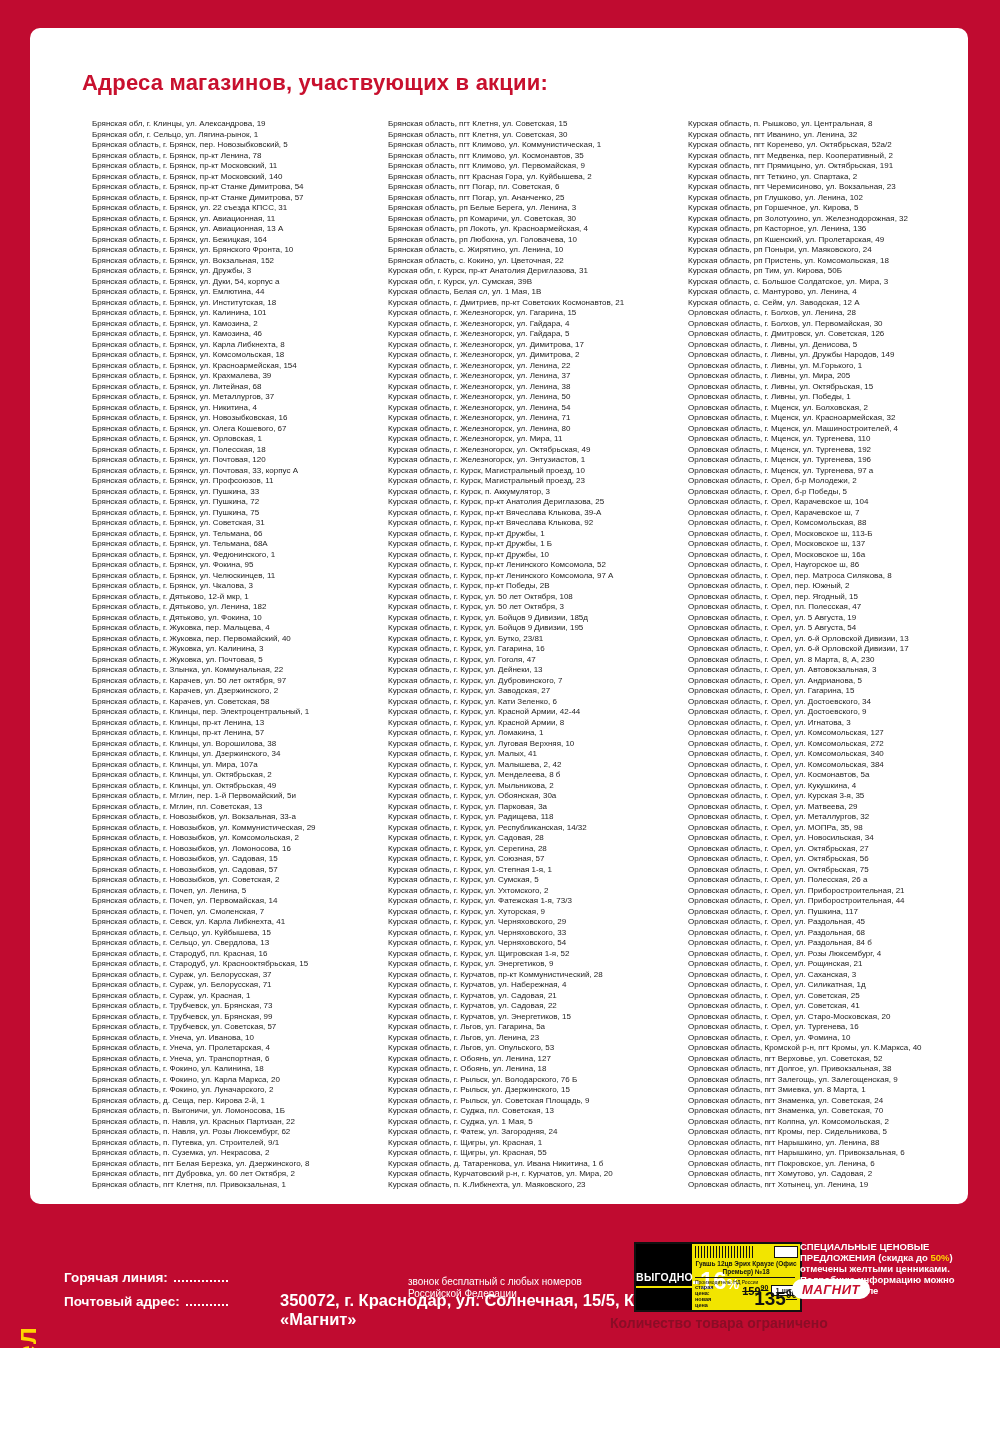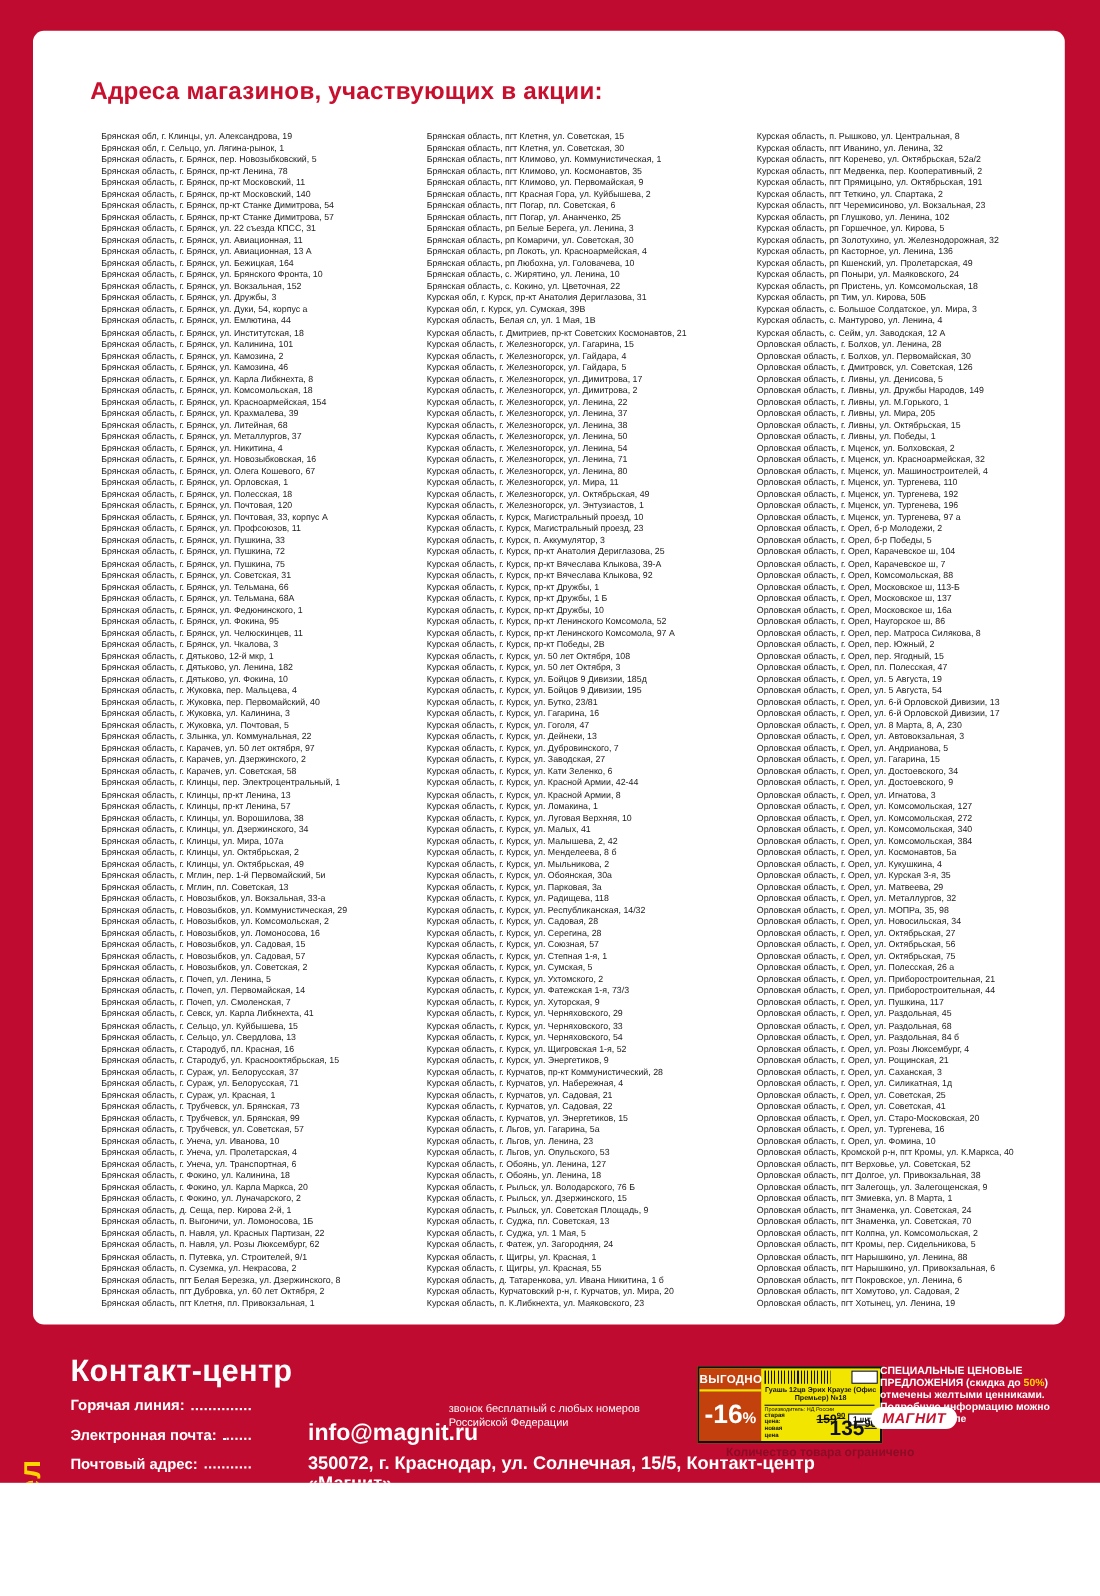--- a/index.html
+++ b/index.html
@@ -23,39 +23,39 @@
   .c-lblwrap{width:168px;display:flex;align-items:baseline;flex:none;}
   .c-label{font-weight:bold;font-size:13.5px;flex:none;}
   .leader{flex:1;border-bottom:2px dotted #fff;margin:0 4px 3px 6px;height:1px;}
   .v-phone{font-size:27px;font-weight:bold;letter-spacing:.5px;}
   .v-email{font-size:21px;font-weight:bold;}
   .v-addr{font-size:16.5px;font-weight:bold;}
   .phone-note{position:absolute;left:408px;top:1276px;width:190px;color:#fff;font-size:10px;line-height:12px;}
 
   
   .promo-box{position:absolute;left:634px;top:1242px;width:168px;height:70px;background:#f2e500;border:2px solid #111;box-sizing:border-box;display:flex;}
-  .promo-left{width:56px;background:#c2410c;color:#fff;flex:none;display:flex;flex-direction:column;align-items:center;}
+  .promo-left{width:56px;background:#000000;color:#fff;flex:none;display:flex;flex-direction:row;align-items:center;}
   .promo-badge{font-size:10.5px;font-weight:bold;letter-spacing:.3px;margin-top:4px;border-bottom:2px solid #f2e500;padding-bottom:3px;width:100%;text-align:center;}
   .promo-discount{font-size:24px;font-weight:bold;margin-top:8px;}
   .promo-discount .pct{font-size:14px;}
   .promo-right{flex:1;position:relative;padding:2px 3px;box-sizing:border-box;color:#111;}
   .barcode{position:absolute;left:3px;top:2px;width:60px;height:12px;
     background:repeating-linear-gradient(90deg,#111 0 1px,transparent 1px 3px);}
   .code-box{position:absolute;right:2px;top:2px;width:22px;height:10px;background:#fff;border:1px solid #111;}
   .product-name{position:absolute;left:2px;right:2px;top:16px;text-align:center;font-size:6.5px;font-weight:bold;line-height:7.5px;}
   .manufacturer{position:absolute;left:3px;top:33px;font-size:5px;border-top:1px solid #111;width:100px;padding-top:1px;}
   .oldprice-row{position:absolute;left:3px;top:40px;right:3px;display:flex;align-items:center;}
   .price-label{font-size:5.5px;font-weight:bold;width:26px;line-height:6px;flex:none;}
   .old-price{font-size:11px;font-weight:bold;text-decoration:line-through;flex:1;text-align:right;margin-right:3px;}
   .old-price sup{font-size:7px;}
   .qty-box{border:1px solid #111;background:#fff;font-size:7.5px;font-weight:bold;padding:0 3px;flex:none;}
   .newprice-row{position:absolute;left:3px;bottom:2px;right:3px;display:flex;align-items:flex-end;}
   .new-price{flex:1;text-align:right;font-size:19px;font-weight:bold;line-height:19px;}
   .new-price sup{font-size:10px;text-decoration:underline;}
-  .limit-note{position:absolute;left:660px;top:1315px;color:#8a0d26;font-size:11px;font-weight:bold;}
+  .limit-note{position:absolute;left:610px;top:1315px;color:#8a0d26;font-size:14px;font-weight:bold;}
 
   .offer-text{position:absolute;left:800px;top:1241px;width:178px;color:#fff;font-size:9.5px;font-weight:bold;line-height:11px;}
   .offer-hl{color:#ffd500;}
   .magnit-pill{position:absolute;left:792px;top:1279px;width:78px;height:20px;background:#fff;border-radius:10px;
     display:flex;align-items:center;justify-content:center;}
   .magnit-pill span{color:#c8102e;font-weight:bold;font-style:italic;font-size:13px;letter-spacing:.5px;}
 
   .tander-logo{position:absolute;left:66px;top:1358px;width:96px;height:66px;}
   .tander-bar{position:absolute;left:166px;top:1360px;width:4px;height:60px;background:#111;}
   .legal{position:absolute;left:178px;top:1360px;width:795px;color:#f2c9cf;font-size:10px;line-height:11.6px;}
@@ -376,35 +376,27 @@
         <div>Орловская область, пгт Нарышкино, ул. Ленина, 88</div>
         <div>Орловская область, пгт Нарышкино, ул. Привокзальная, 6</div>
         <div>Орловская область, пгт Покровское, ул. Ленина, 6</div>
         <div>Орловская область, пгт Хомутово, ул. Садовая, 2</div>
         <div>Орловская область, пгт Хотынец, ул. Ленина, 19</div>
       </div>
   </div>
 
   <div class="rc-vertical">РЦ Орел</div>
 
-  <div class="contact-heading">Контакт-центр</div>
 
   <div class="contact-rows">
     <div class="c-row">
       <span class="c-lblwrap">
         <span class="c-label">Горячая линия:</span>
         <span class="leader"></span>
       </span>
-    </div>
-    <div class="c-row">
-      <span class="c-lblwrap">
-        <span class="c-label">Электронная почта:</span>
-        <span class="leader"></span>
-      </span>
-      <span class="v-email">info@magnit.ru</span>
     </div>
     <div class="c-row">
       <span class="c-lblwrap">
         <span class="c-label">Почтовый адрес:</span>
         <span class="leader"></span>
       </span>
       <span class="v-addr">350072, г. Краснодар, ул. Солнечная, 15/5, Контакт-центр «Магнит»</span>
     </div>
   </div>
 

